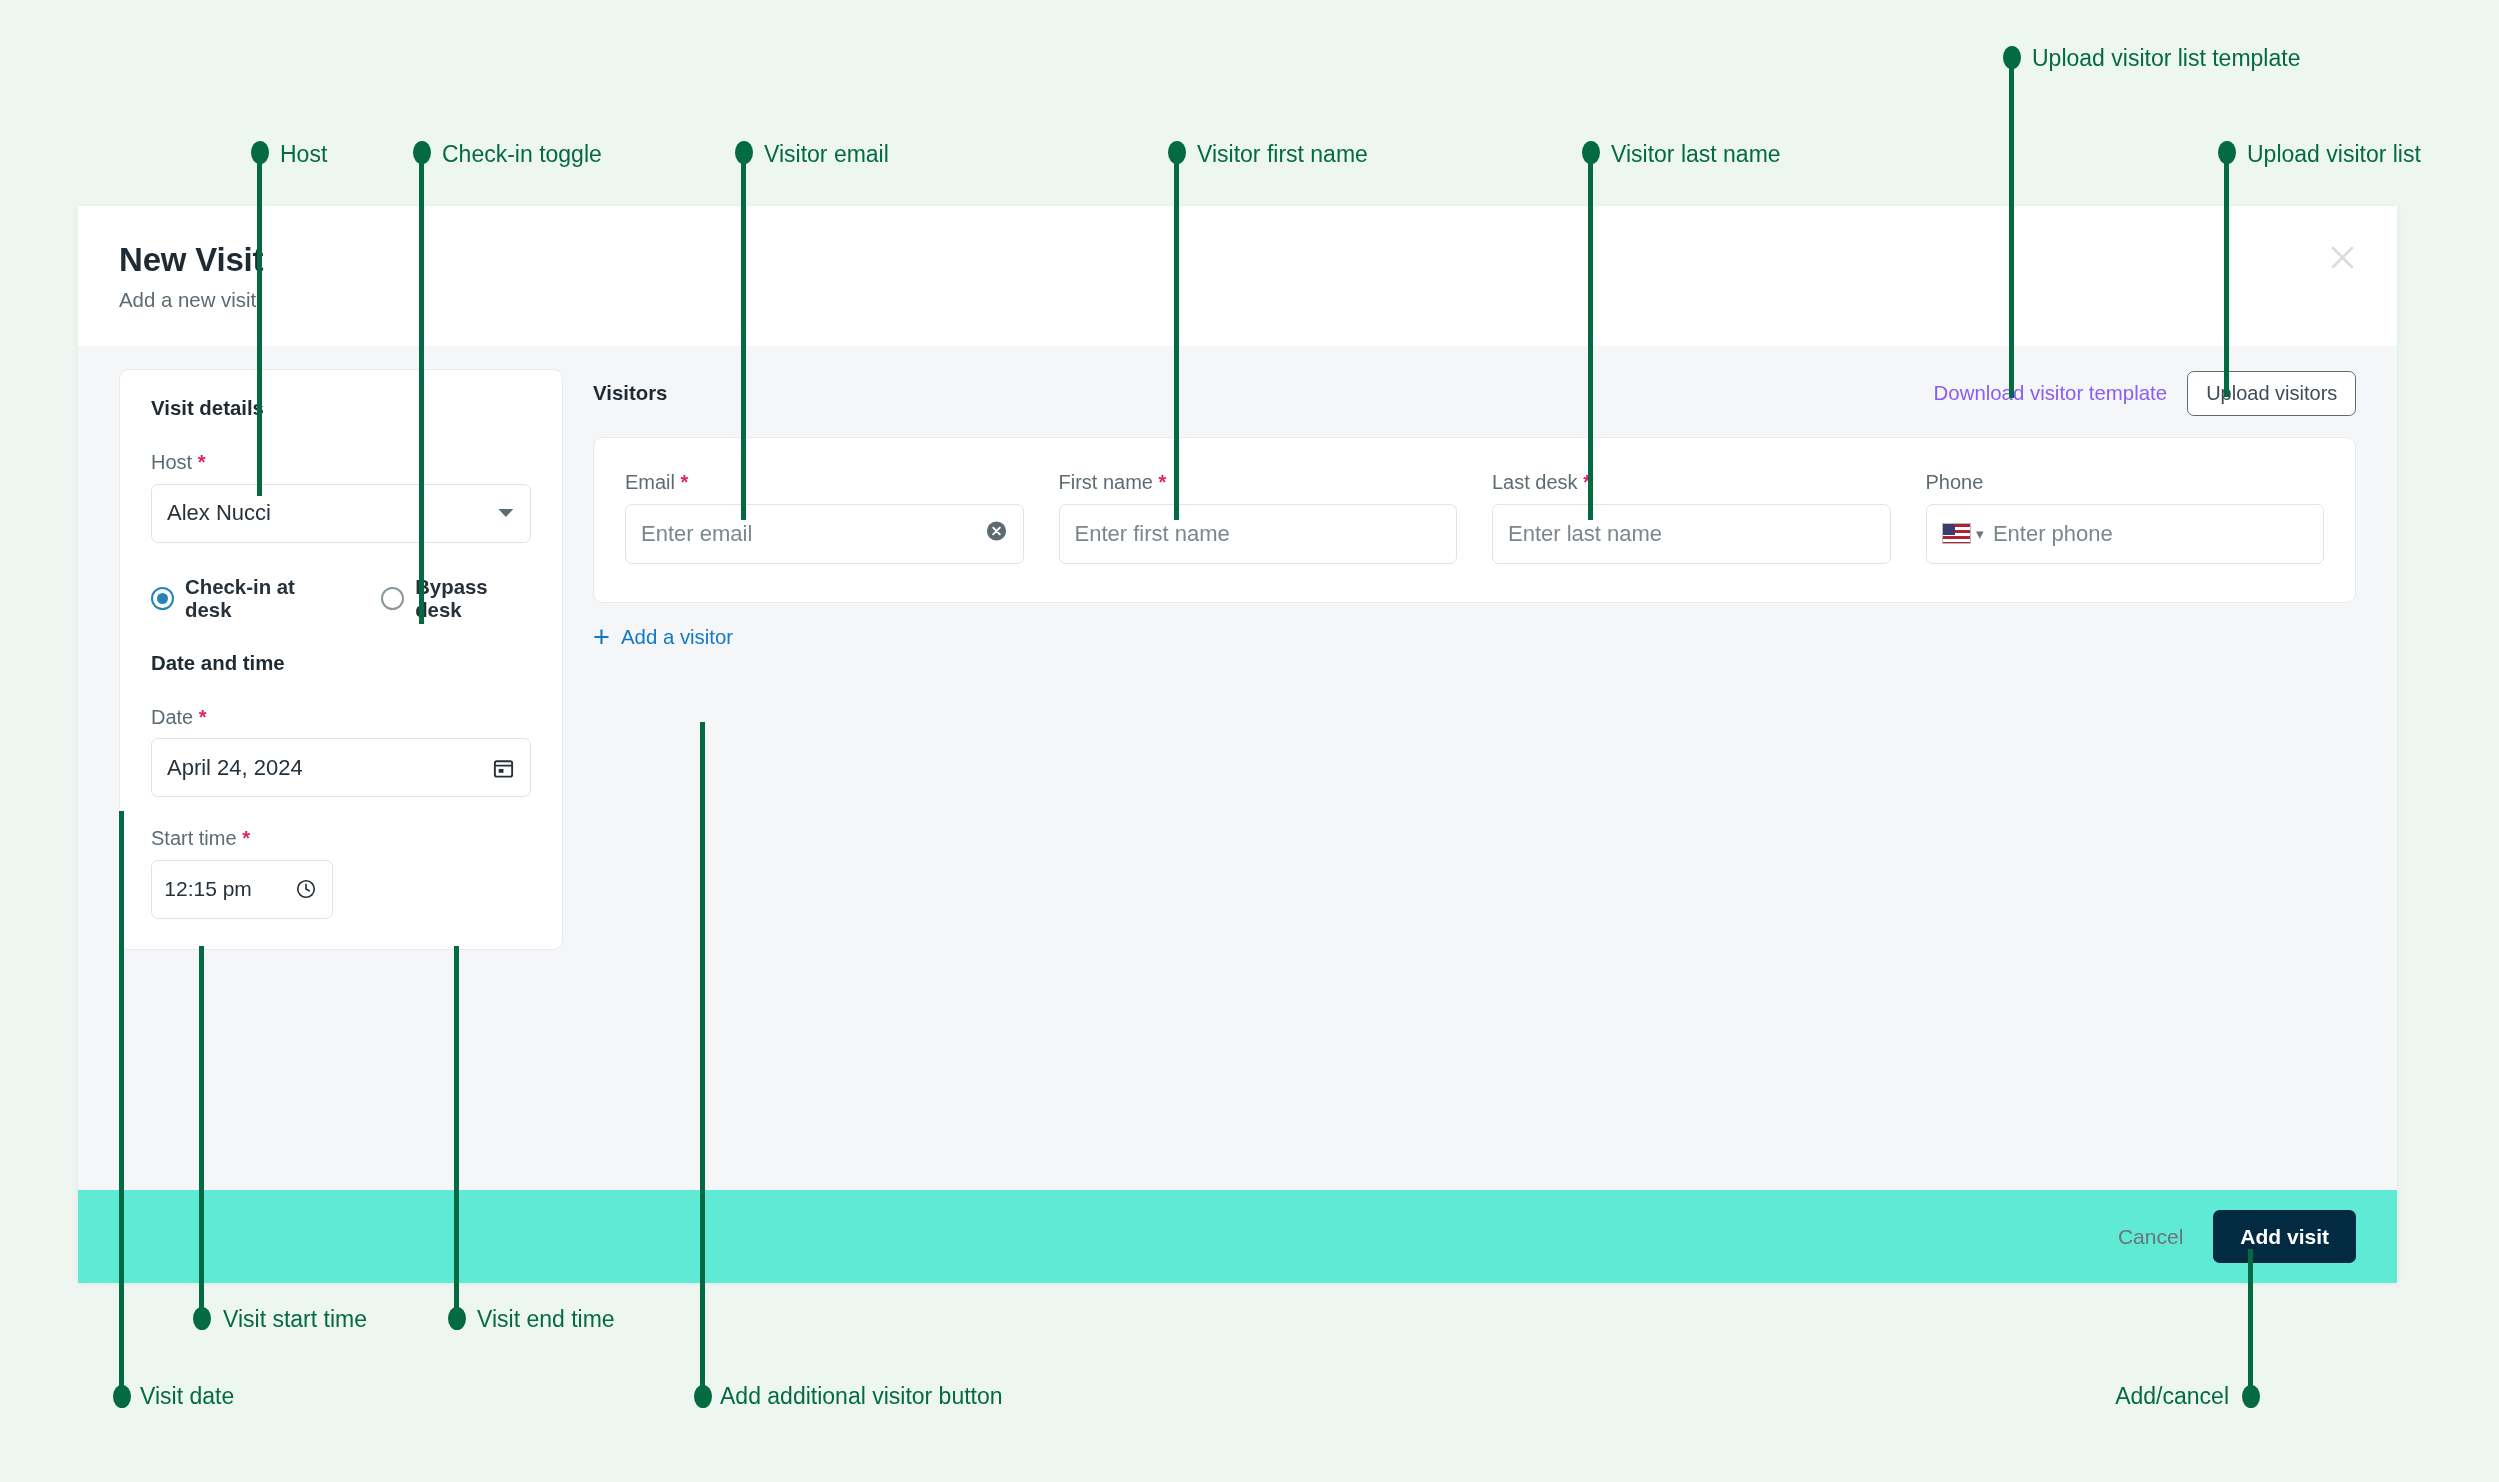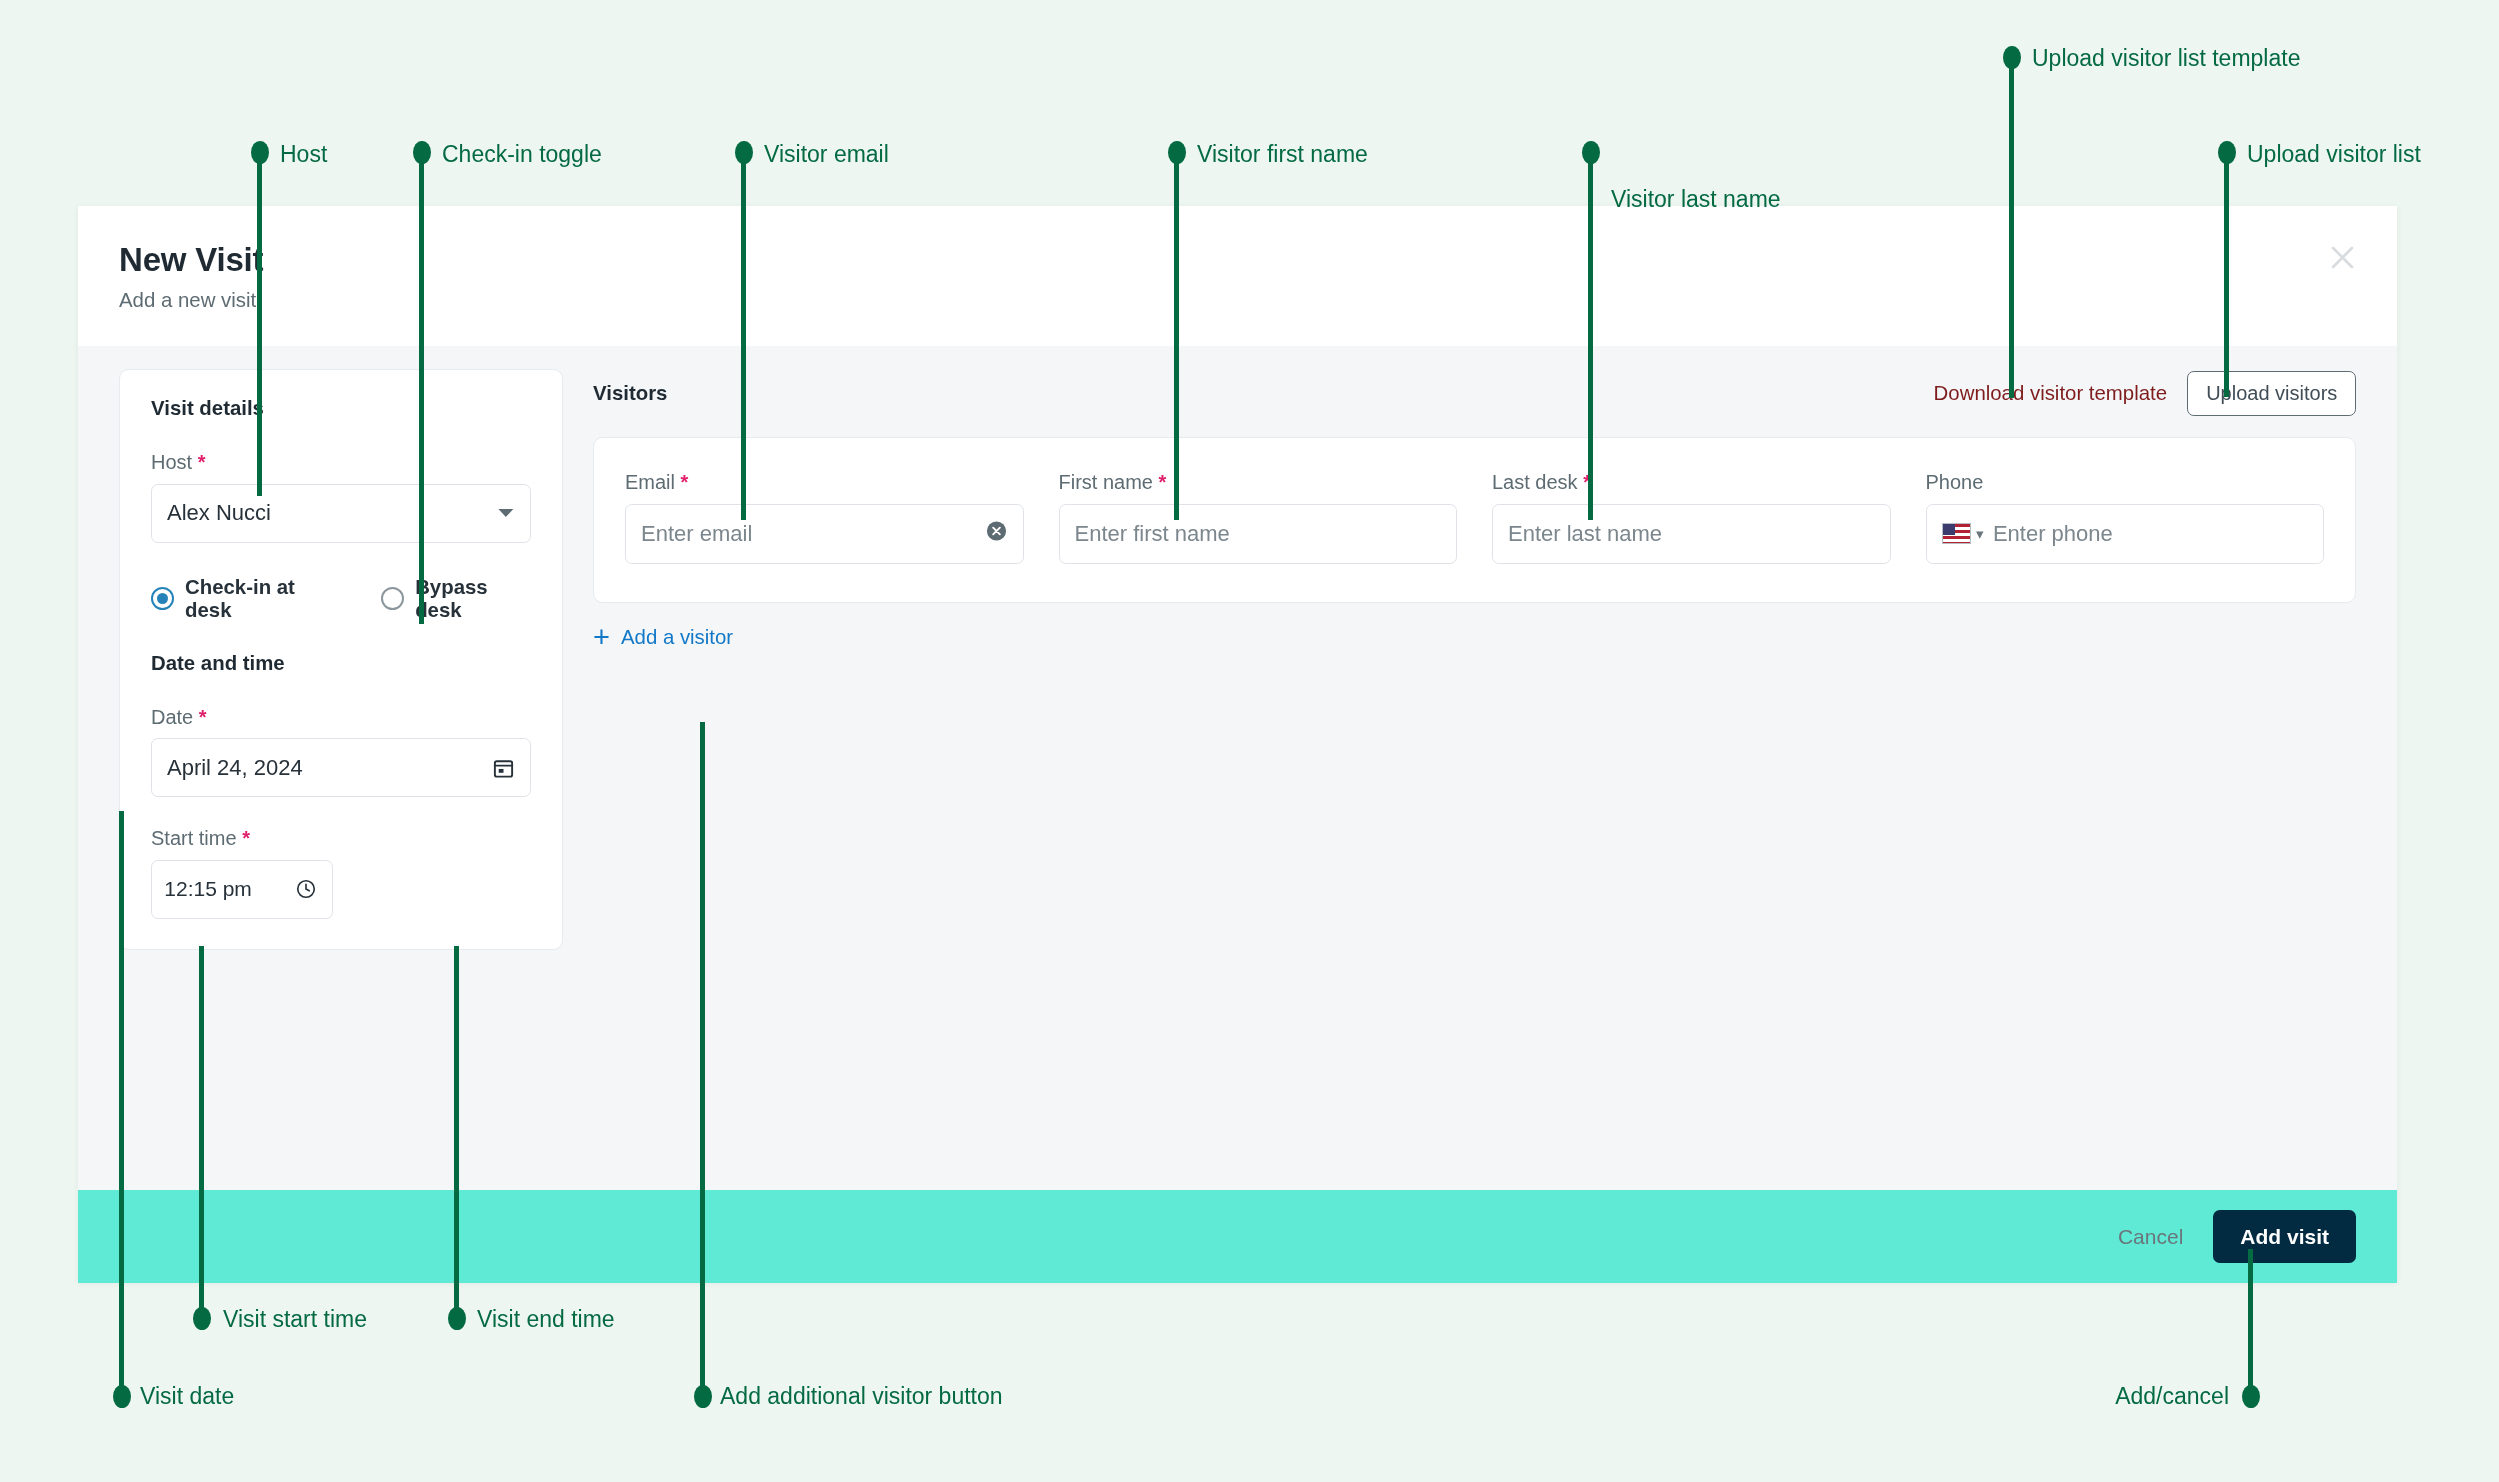--- a/index.html
+++ b/index.html
@@ -116,21 +116,21 @@
     flex: 1; min-width: 0; display: flex; flex-direction: column;
   }
   .visitors-top {
     display: flex; align-items: center; height: 49px;
   }
   .visitors-h {
     font-size: 20.4px; font-weight: bold; color: #1f2a33;
   }
   .spacer { flex: 1; }
   .link-btn {
-    font-size: 20.4px; color: #7f1d1d; cursor: pointer;
+    font-size: 20.4px; color: #8b5cf6; cursor: pointer;
     margin-right: 20.4px;
   }
   .outline-btn {
     font-size: 20px; color: #414d56; background: #fff;
     border: 0.7px solid #5d6b72; border-radius: 6.8px;
     padding: 10.2px 17.7px; cursor: pointer; white-space: nowrap;
   }
   .visitor-card {
     margin-top: 19px; background: #fff;
     border: 0.7px solid #e7eaee; border-radius: 9.5px;
@@ -361,21 +361,21 @@
 
   <div class="ann">
     <div class="ann-dot" style="left:1168px; top:141px;"></div>
     <div class="ann-line" style="left:1174px; top:152px; height:368px;"></div>
     <div class="ann-label" style="left:1197px; top:141px;">Visitor first name</div>
   </div>
 
   <div class="ann">
     <div class="ann-dot" style="left:1582px; top:141px;"></div>
     <div class="ann-line" style="left:1588px; top:152px; height:368px;"></div>
-    <div class="ann-label" style="left:1611px; top:141px;margin-top:45px;">Visitor last name</div>
+    <div class="ann-label" style="left:1611px; top:141px;">Visitor last name</div>
   </div>
 
   <div class="ann">
     <div class="ann-dot" style="left:2003px; top:46px;"></div>
     <div class="ann-line" style="left:2009px; top:58px; height:340px;"></div>
     <div class="ann-label" style="left:2032px; top:45px;">Upload visitor list template</div>
   </div>
 
   <div class="ann">
     <div class="ann-dot" style="left:2218px; top:141px;"></div>

